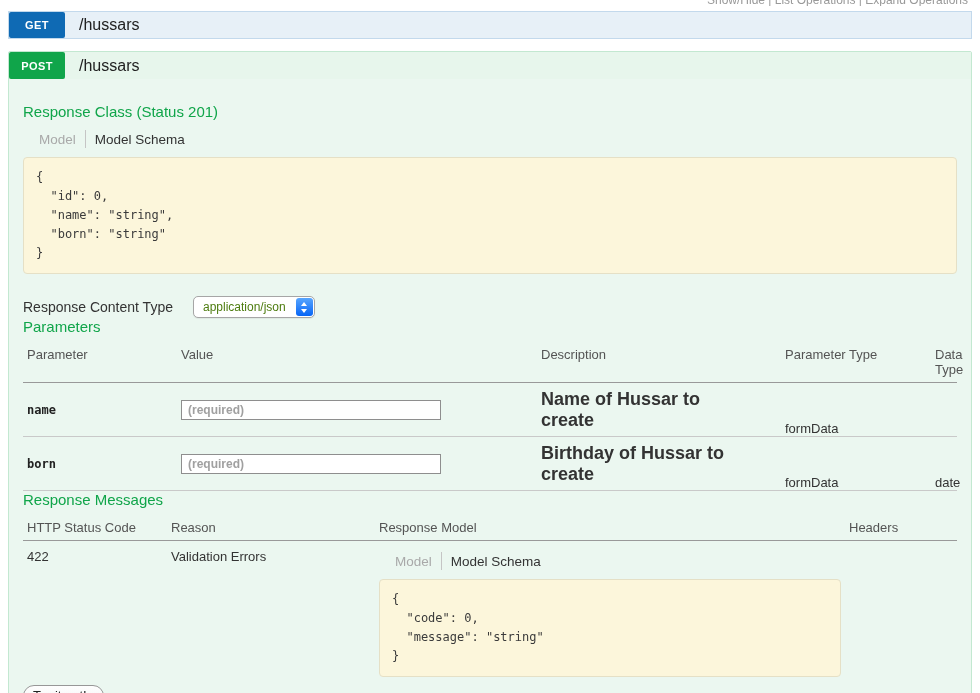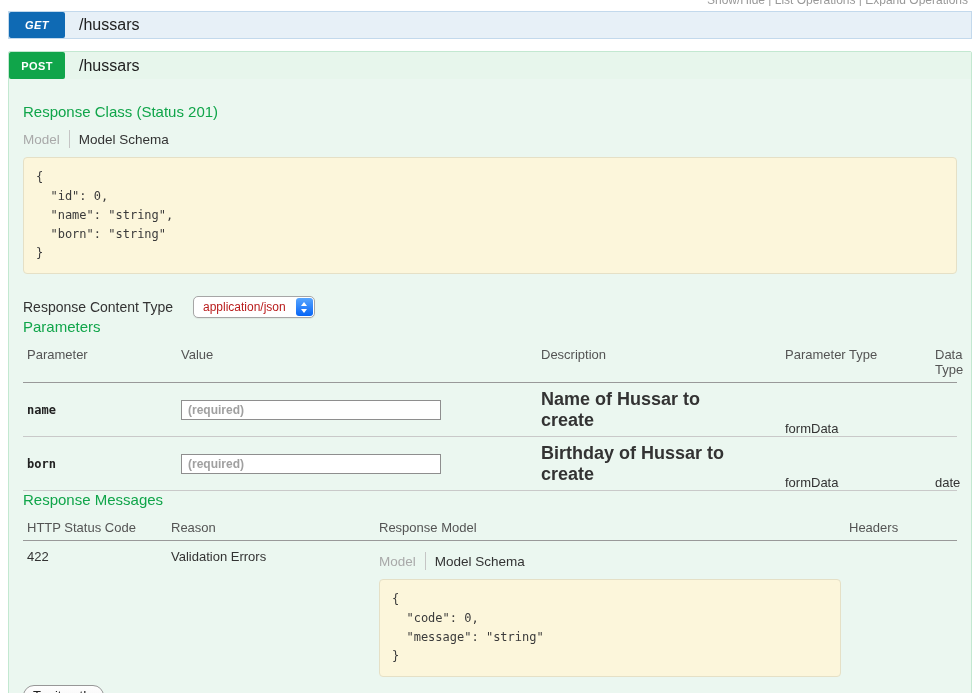--- a/index.html
+++ b/index.html
@@ -28,40 +28,40 @@
   .post-row {
     background: var(--post_heading_bg, #e7f6ec);
     border: none;
     height: 27px;
   }
   .badge {
     width: 56px; display: flex; align-items: center; justify-content: center;
     color: #fff; font-size: 11px; font-weight: bold; letter-spacing: 0.4px;
     border-radius: 2px;
   }
-  .get-badge  { background: var(--get_blue, #0f6ab4); font-style: italic; }
+  .get-badge  { background: var(--get_blue, #0f6ab4); }
   .post-badge { background: var(--post_green, #10a54a); }
   .path { font-size: 16px; color: #212121; margin-left: 14px; align-self: center; cursor: pointer; }
 
   
   .op-panel {
     border: 1px solid var(--post_border, #c3e8d1);
     border-radius: 2px;
     background: var(--post_content_bg, #ebf7f0);
   }
   .op-content { padding: 24px 14px 7px 14px; }
 
   h2.green {
     color: var(--heading_green, #10a54a);
     font-size: 15px; font-weight: normal;
     margin: 0 0 8px 0; line-height: 18px;
   }
 
   
-  .tabs { display: flex; align-items: center; height: 20px; margin-bottom: 8px; }
+  .tabs { display: flex; align-items: center; height: 20px; margin-bottom: 8px; margin-left: 16px; }
   .tab { font-size: 13.5px; cursor: pointer; }
   .tab.inactive { color: #a9a9a9; }
   .tab.active   { color: #333; }
   .tab-divider { width: 1px; height: 18px; background: #c5c5c5; margin: 0 9px; }
 
   
   .codeblock {
     margin: 0;
     background: var(--code_bg, #fcf6db);
     border: 1px solid var(--code_border, #e5e0c6);
@@ -73,21 +73,21 @@
   }
 
   
   .rct-row { margin-top: 22px; display: flex; align-items: center; }
   .rct-label { font-size: 14px; color: #333; margin-right: 20px; }
   .select {
     display: inline-flex; align-items: stretch; height: 22px;
     background: #fff; border: 1px solid #a6a6a6; border-radius: 5px;
     cursor: pointer; box-shadow: 0 1px 1px rgba(0,0,0,0.06);
   }
-  .select-value { font-size: 12px; color: #b91c1c; display: flex; align-items: center; padding: 0 9px 0 9px; }
+  .select-value { font-size: 12px; color: #4d7c0f; display: flex; align-items: center; padding: 0 9px 0 9px; }
   .select-stepper {
     width: 17px; margin: 1px; border-radius: 3px;
     background: linear-gradient(#58a6fe, #0765f6);
     display: flex; flex-direction: column; align-items: center; justify-content: center;
   }
   .chev-up, .chev-down { width: 0; height: 0; border-left: 3px solid transparent; border-right: 3px solid transparent; }
   .chev-up   { border-bottom: 4px solid #fff; margin-bottom: 3px; }
   .chev-down { border-top: 4px solid #fff; }
 
   

